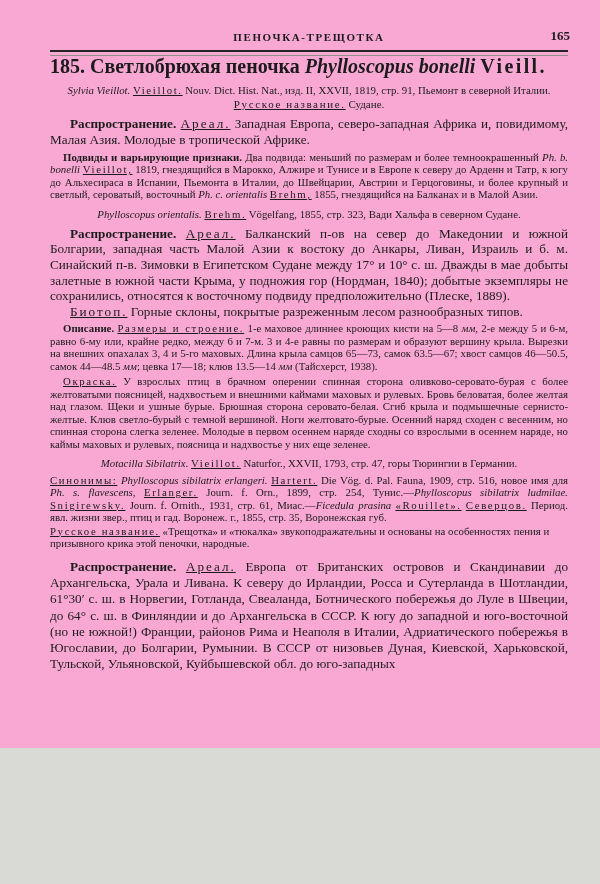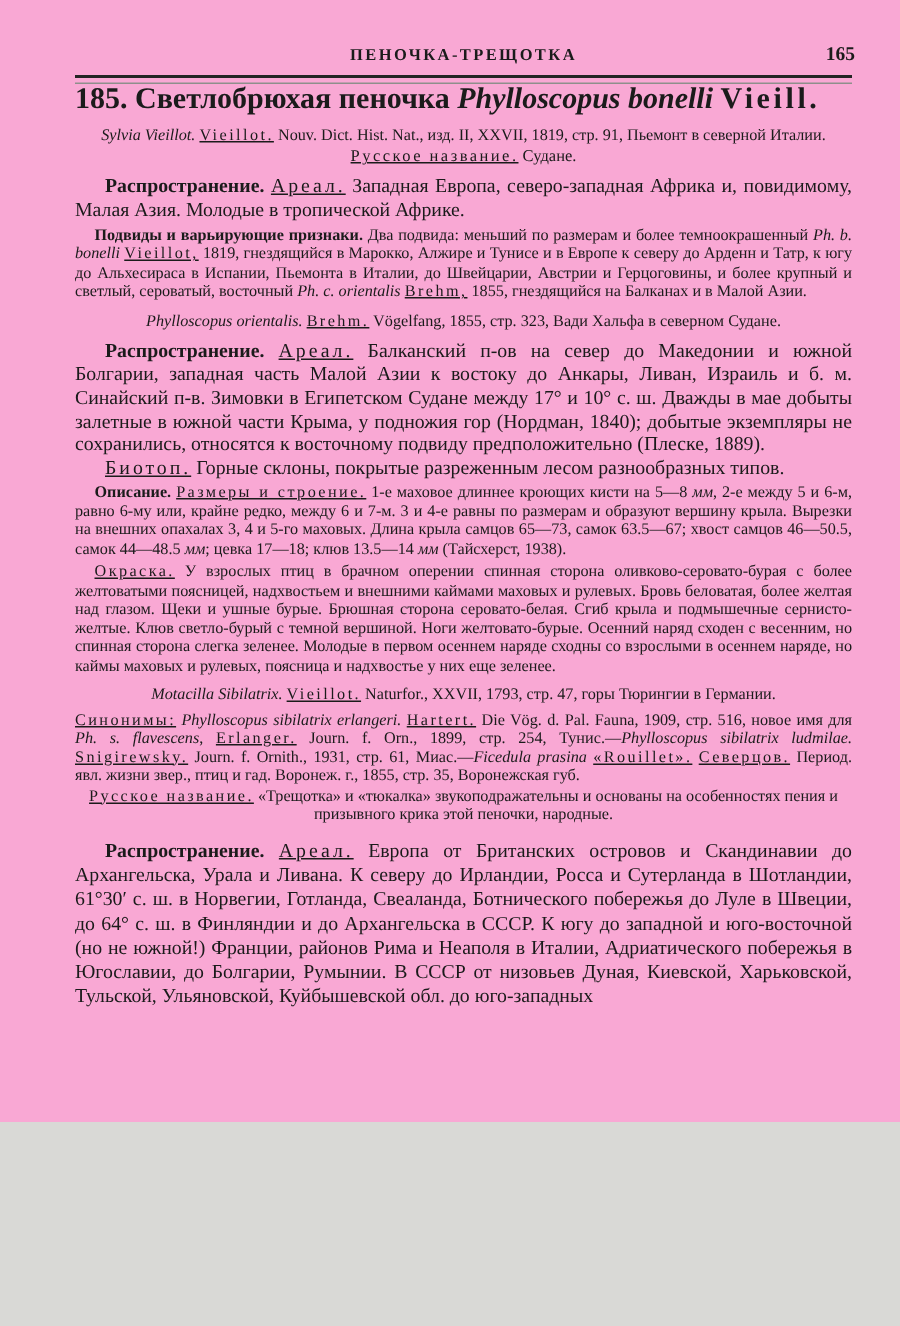--- a/index.html
+++ b/index.html
@@ -74,21 +74,21 @@
     font-size:10.8px;
     line-height:12.5px;
     text-align:justify;
     text-indent:13px;
     margin-top:3px;
   }
   .small-p.flush { text-indent:0; }
   .small-center {
     font-size:10.8px;
     line-height:12.7px;
-    text-align:center;
+    text-align:left;
     margin-top:1px;
   }
   
   .seg-b  { font-weight:bold; }
   .seg-i  { font-style:italic; }
   .seg-bi { font-weight:bold; font-style:italic; }
   .seg-sp { letter-spacing:0.15em;text-decoration:underline; }
   .seg-bsp{ font-weight:bold; letter-spacing:0.12em; }
 </style>
 </head>

